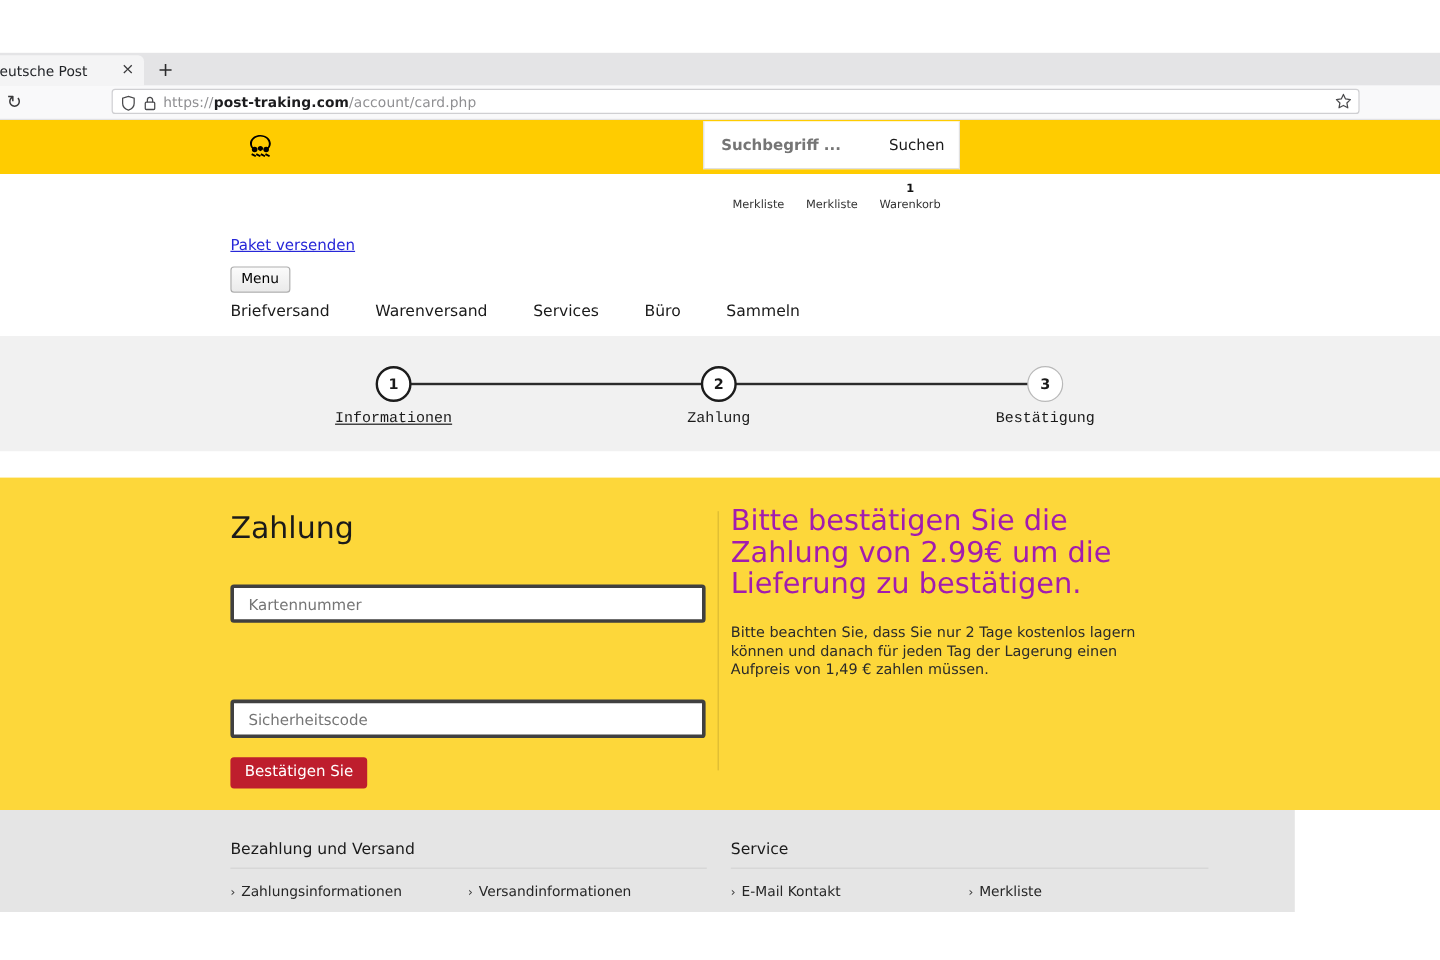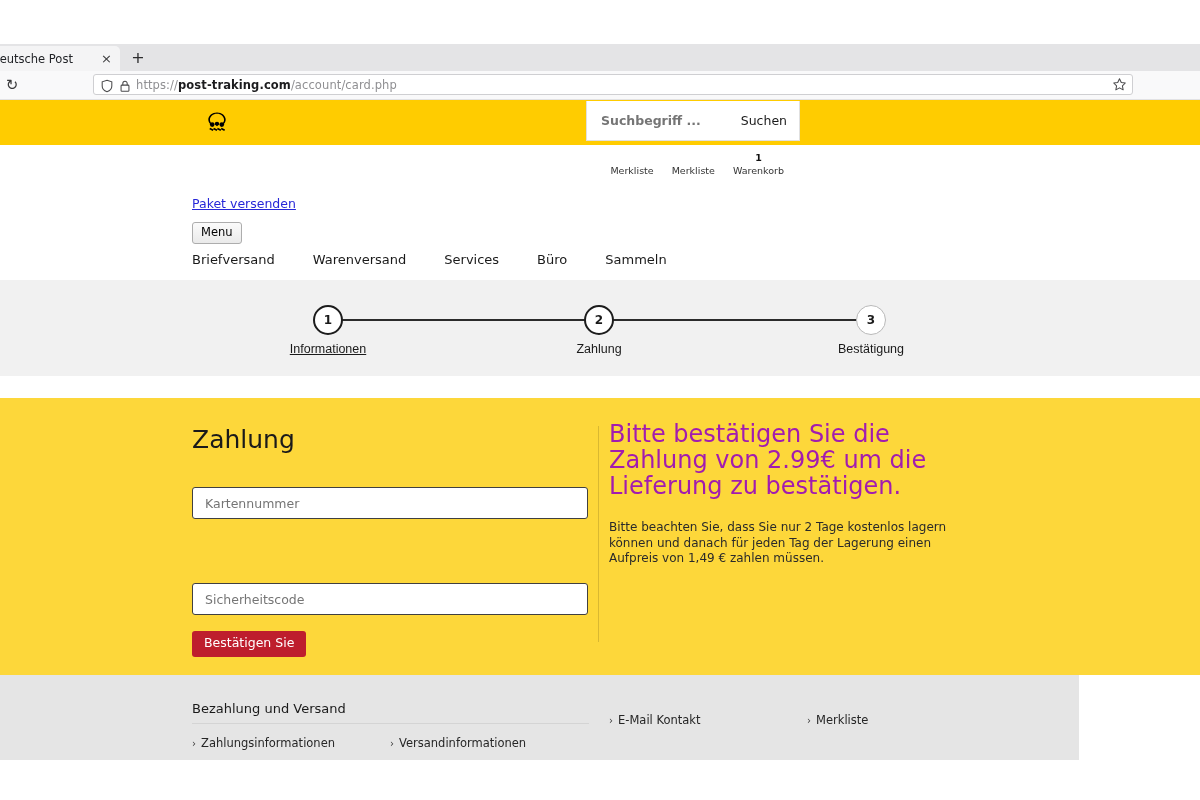--- a/index.html
+++ b/index.html
@@ -321,21 +321,21 @@
   .step.inactive { border: 1px solid #b9b9b9; }
   .step-1 { left: 0px; }
   .step-2 { left: 271px; }
   .step-3 { left: 543px; }
   .step-label {
     position: absolute;
     top: 37px;
     font-size: 12.5px;
     color: #1a1a1a;
     white-space: nowrap;
-    font-family: Liberation Sans, sans-serif;
+    font-family: Liberation Mono, monospace;
     text-align: center;
   }
   .step-label.lbl-1 { left: -70px; width: 170px; text-decoration: underline; }
   .step-label.lbl-2 { left: 201px; width: 170px; }
   .step-label.lbl-3 { left: 473px; width: 170px; }
 
   
   .content-yellow {
     position: absolute;
     left: 0;
@@ -375,21 +375,21 @@
     font-family: "DejaVu Sans", sans-serif;
     font-weight: normal;
     margin: 0;
   }
   .field {
     position: absolute;
     left: 0;
     width: 396px;
     height: 32px;
     background: #ffffff;
-    border: 1px solid #404040;
+    border: 3px solid #404040;
     border-radius: 3px;
     box-sizing: border-box;
     display: flex;
     align-items: center;
     padding-left: 10px;
     font-size: 12.5px;
     color: #8d8d8d;
     font-family: "DejaVu Sans", sans-serif;
   }
   .field-1 { top: 89px; }
@@ -618,20 +618,21 @@
           <span>Zahlungsinformationen</span>
         </span>
         <span class="footer-link">
           <span class="chev">›</span>
           <span>Versandinformationen</span>
         </span>
       </div>
     </div>
 
     <div class="footer-col col-b">
+      <h3 class="footer-heading">Service</h3>
       <div class="footer-links">
         <span class="footer-link">
           <span class="chev">›</span>
           <span>E-Mail Kontakt</span>
         </span>
         <span class="footer-link">
           <span class="chev">›</span>
           <span>Merkliste</span>
         </span>
       </div>

